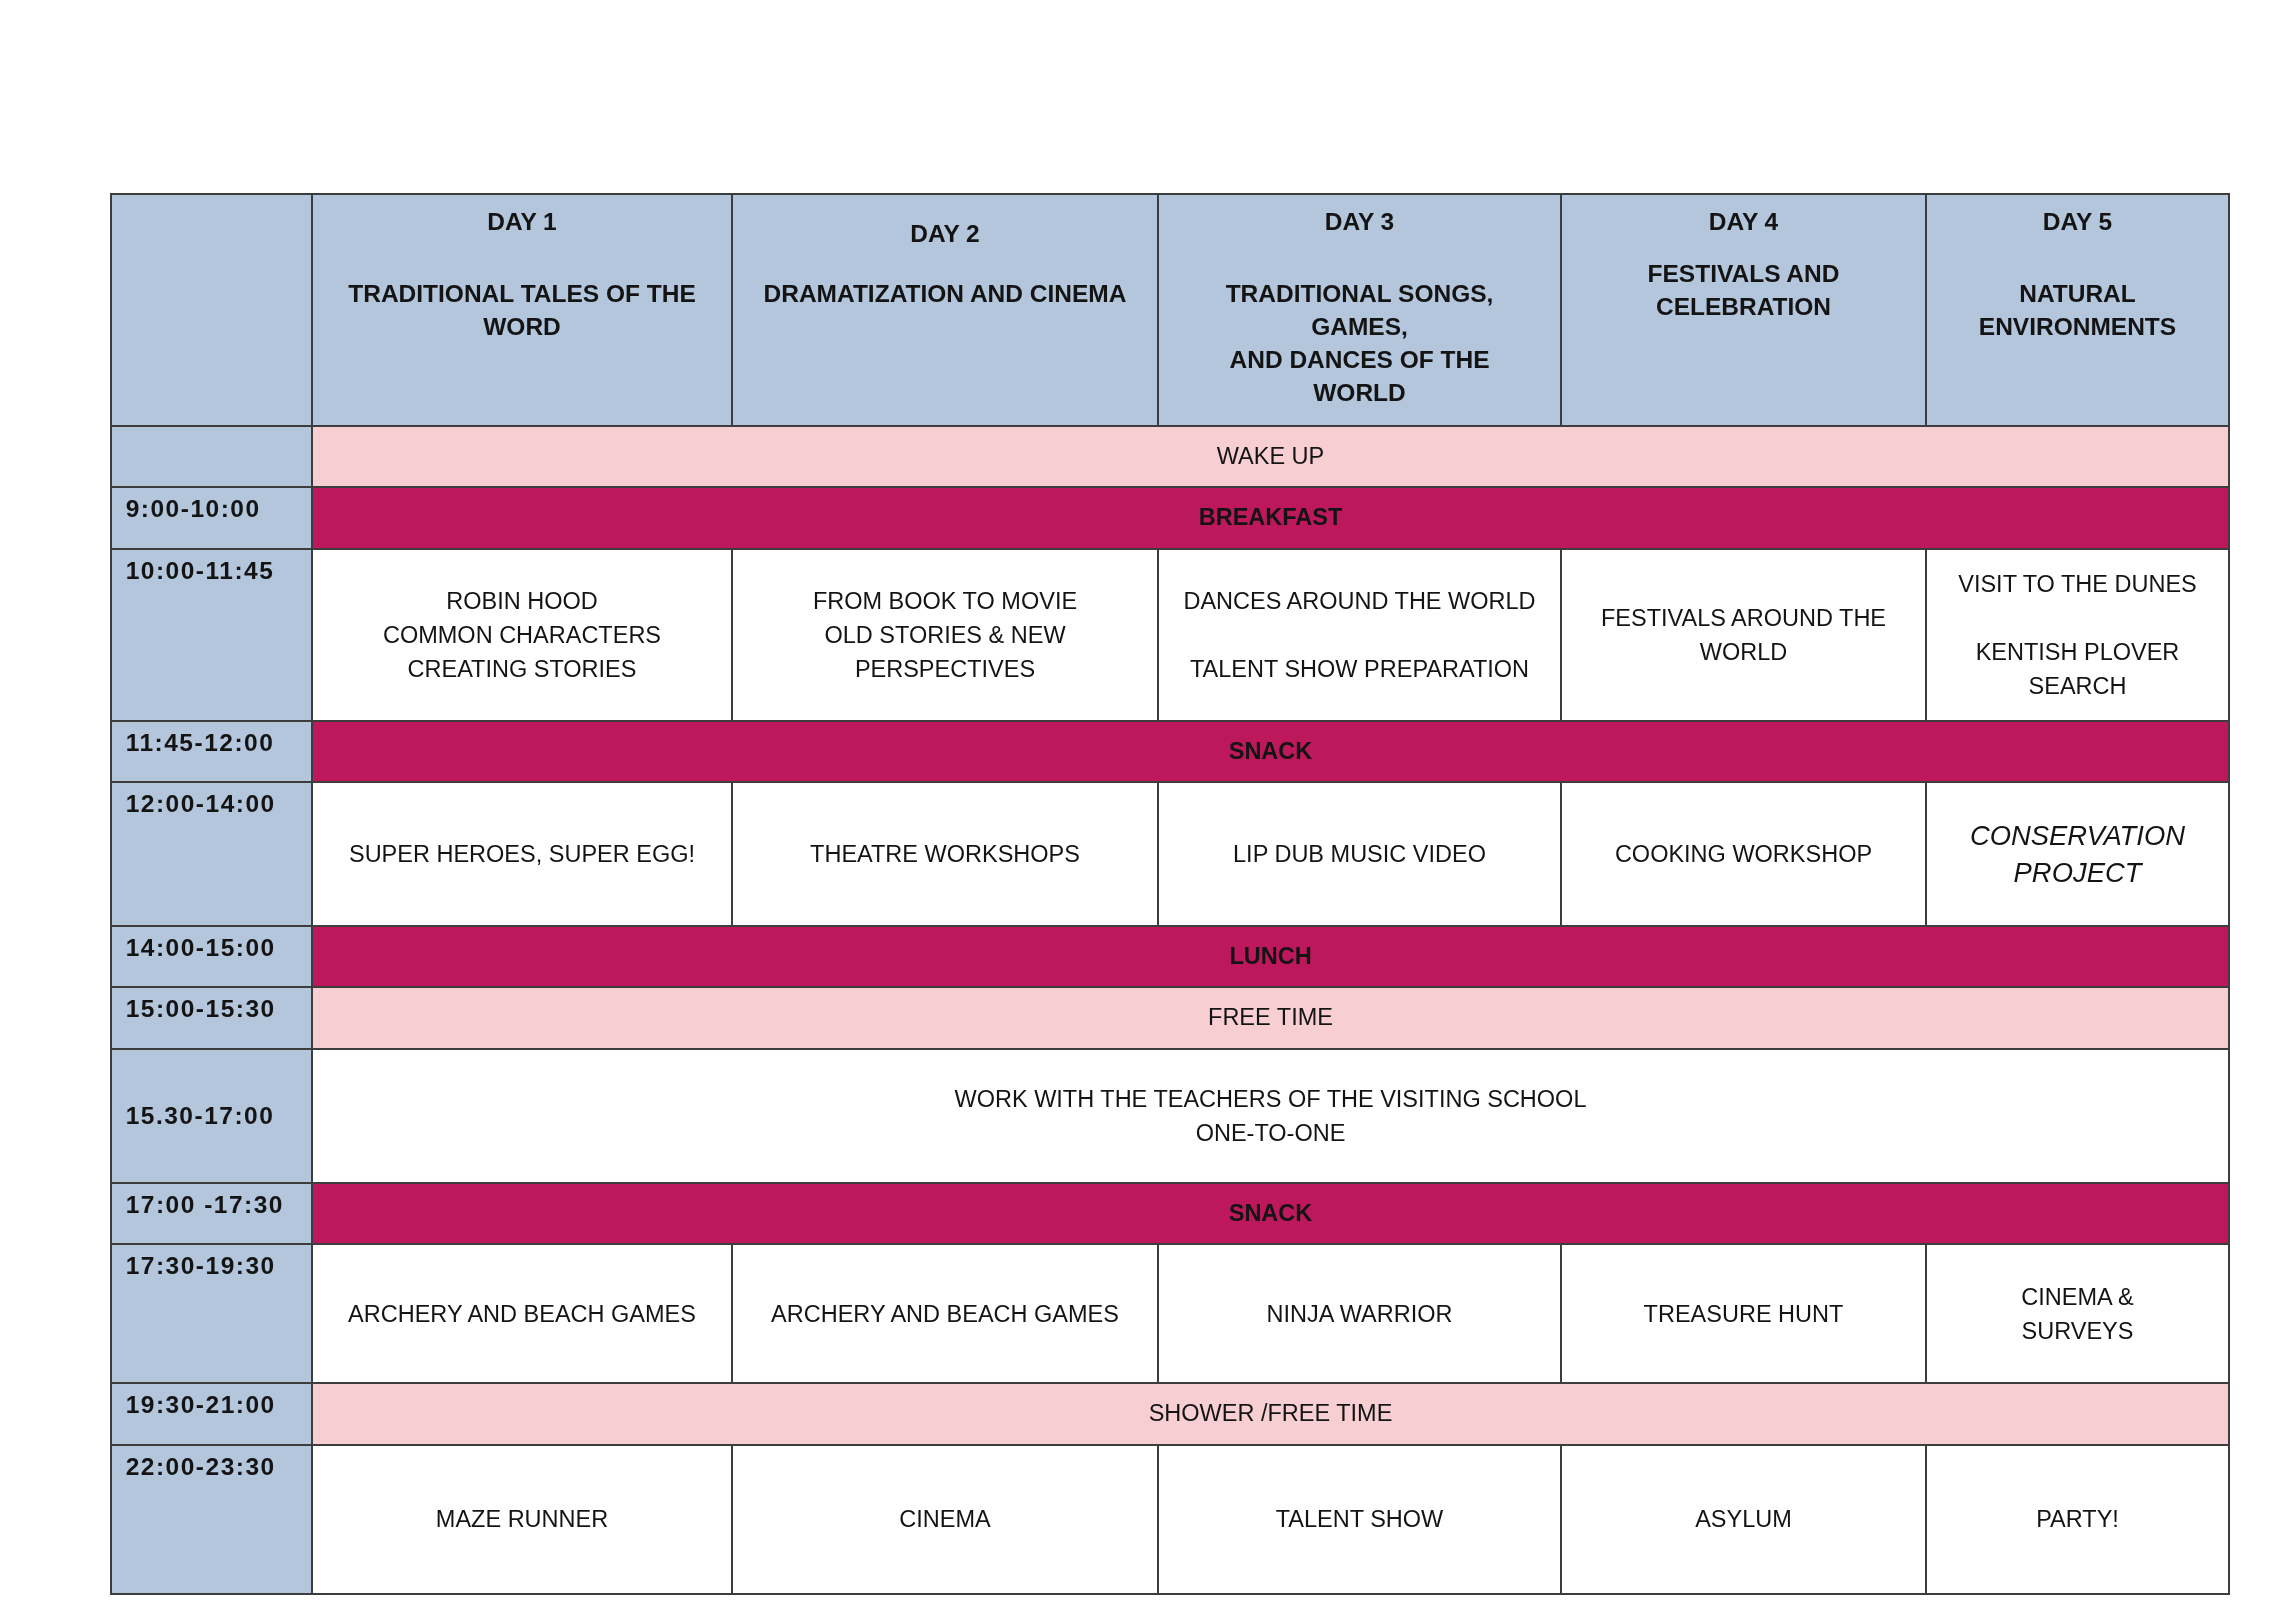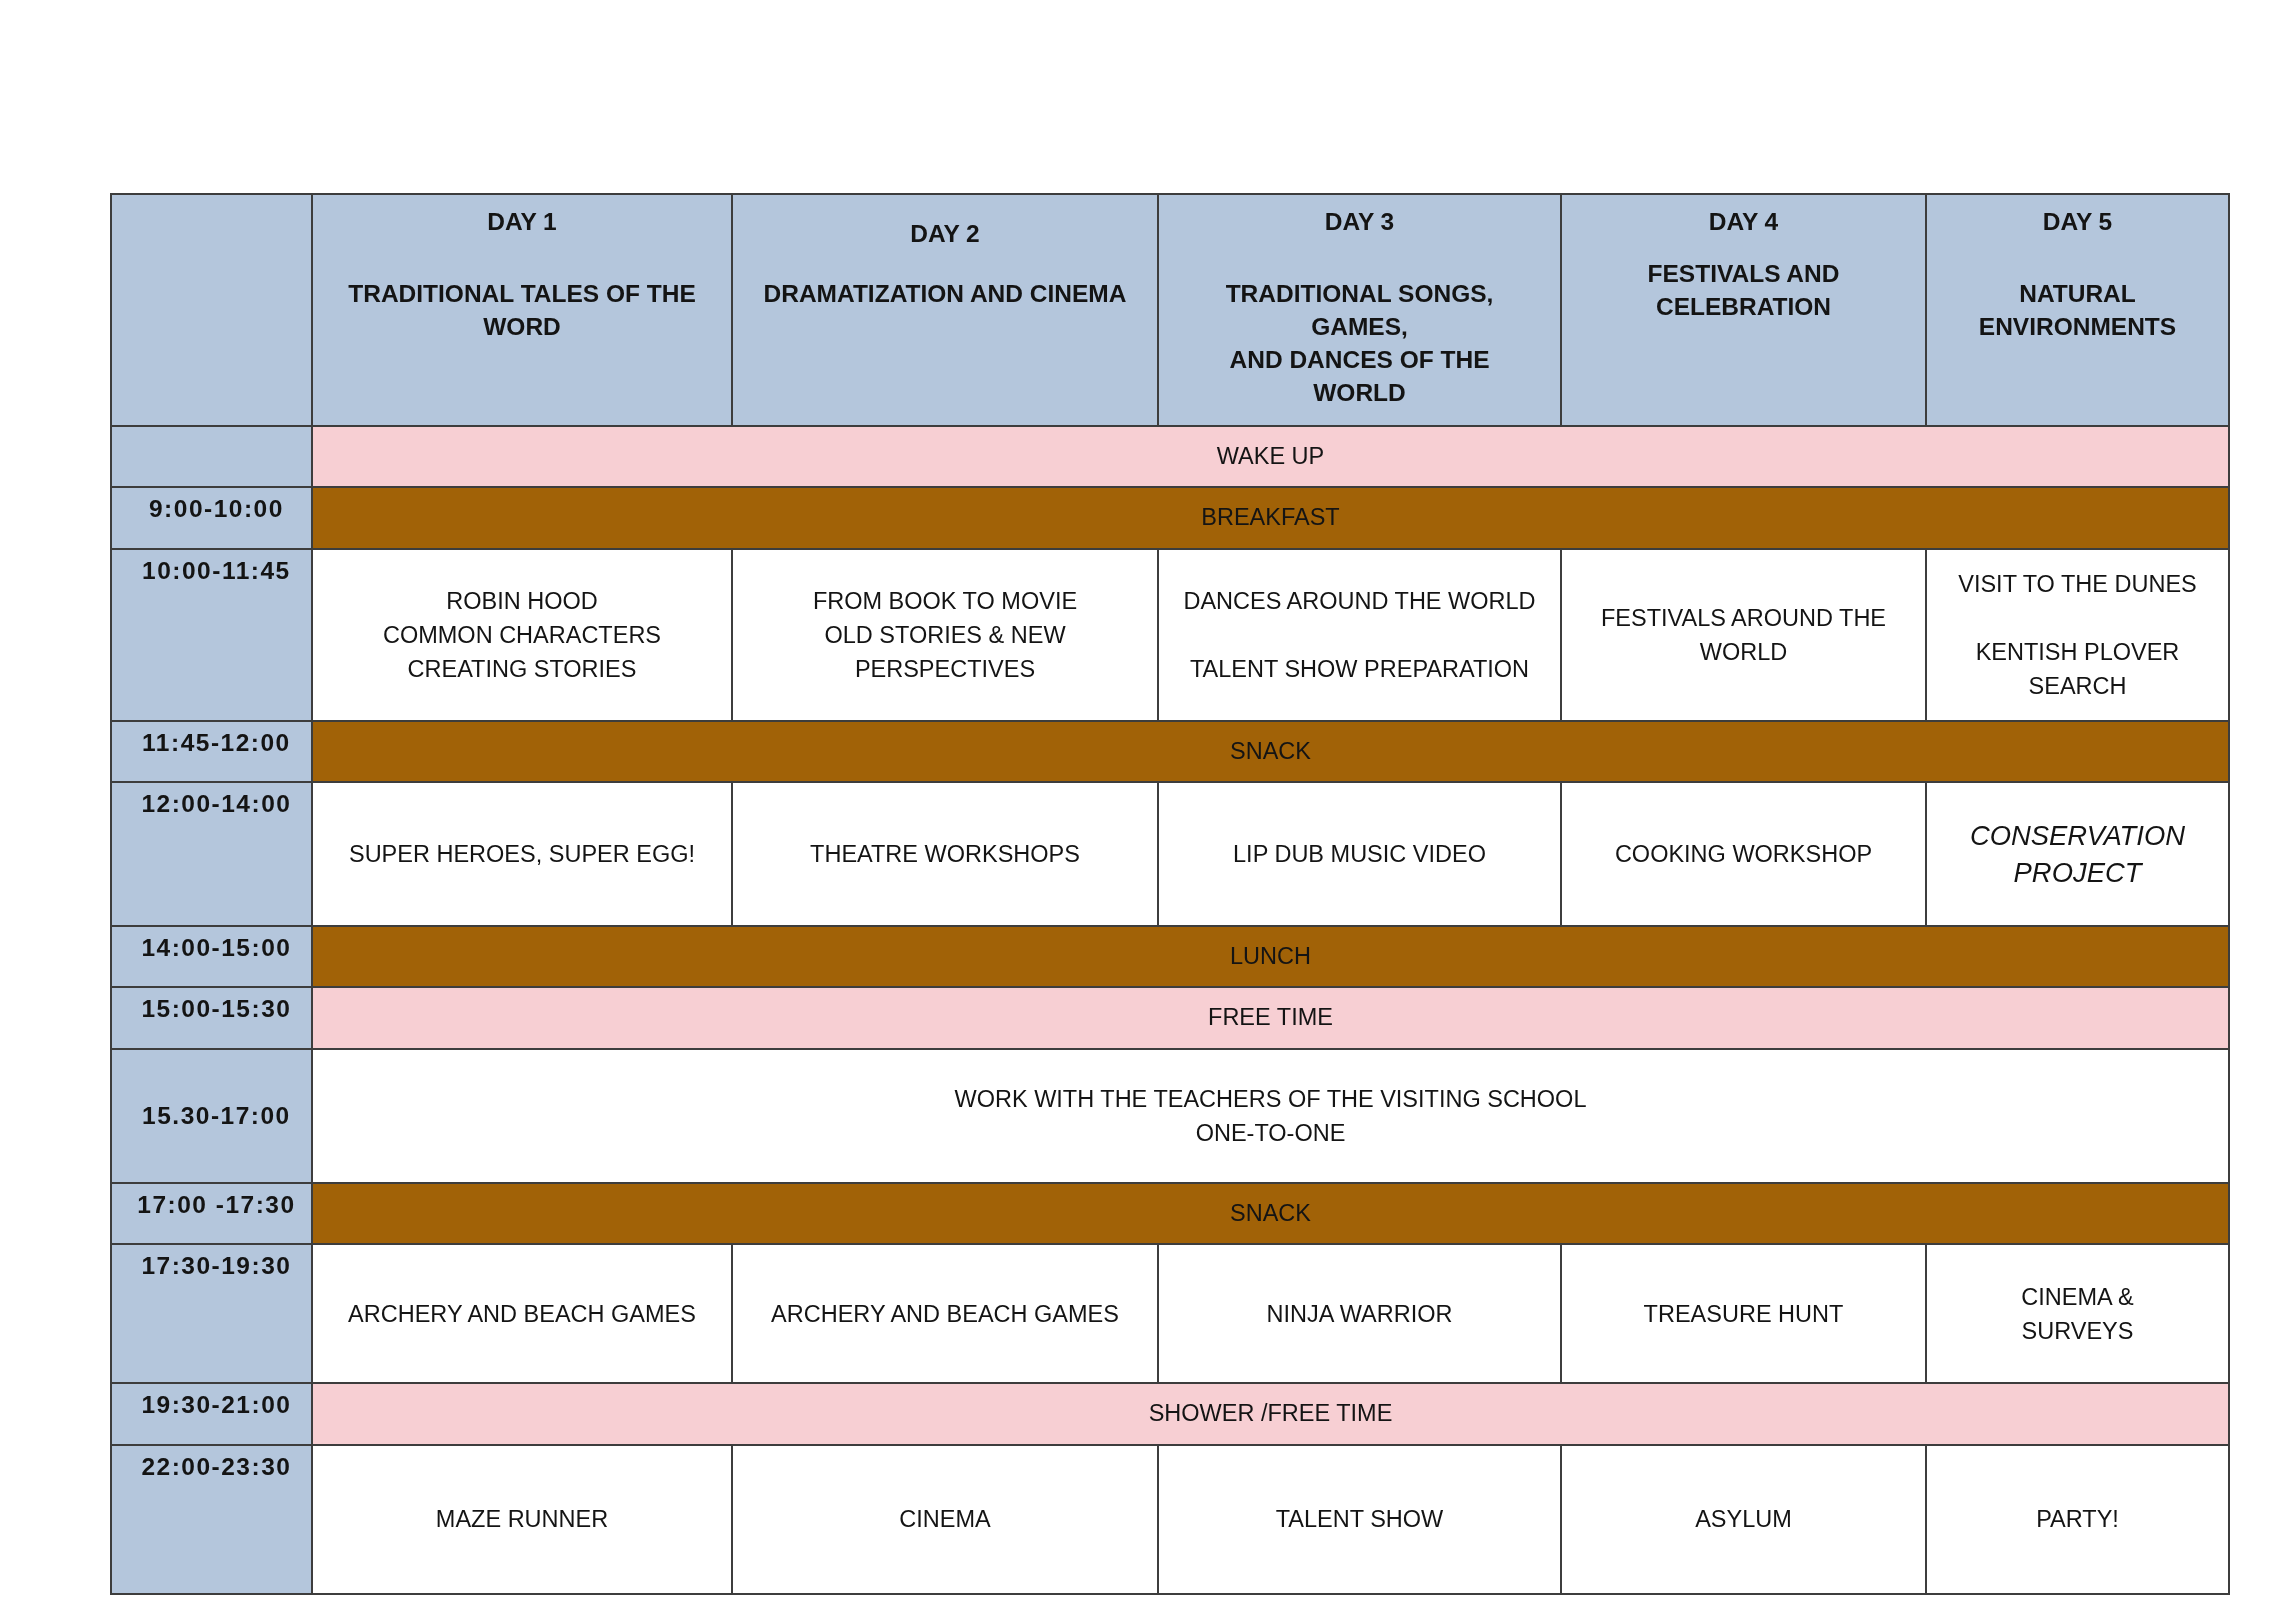--- a/index.html
+++ b/index.html
@@ -16,21 +16,21 @@
     border-collapse:collapse; table-layout:fixed;
     border:2.9px solid #3d3d3d;
     width:2117px;
   }
   td { border:2px solid #3d3d3d; padding:16px; overflow:hidden; }
 
   
   td.time {
     background:#B4C6DC;
     font-weight:bold; font-size:24.5px; letter-spacing:1.5px;
-    vertical-align:top; text-align:center;
+    vertical-align:top; text-align:left;
     padding:5.9px 3.9px 0 13.7px;
     line-height:29px;
   }
   td.time.vc { vertical-align:middle; padding-top:0; }
 
   
   td.day-header {
     background:#B4C6DC;
     vertical-align:top; text-align:center;
     font-weight:bold; font-size:24.5px;
@@ -39,21 +39,21 @@
   .day-title { line-height:33px; }
   .day-sub { margin-top:39px; }
   .day-sub .line { line-height:33px; min-height:33px; padding:0 5.9px; }
 
   
   td.band {
     text-align:center; vertical-align:middle;
     font-size:23.5px; line-height:27.4px;
   }
   td.band.pink   { background:#F7CFD3; }
-  td.band.yellow { background:#a16207; }
+  td.band.yellow { background:#be185d;font-weight:bold; }
 
   
   td.cell {
     background:#ffffff;
     text-align:center; vertical-align:middle;
     font-size:23.5px;
     padding:3.9px 7.8px;
   }
   td.cell .line { line-height:34px; min-height:34px; }
   td.cell.big { font-size:27.4px;font-style:italic; }

